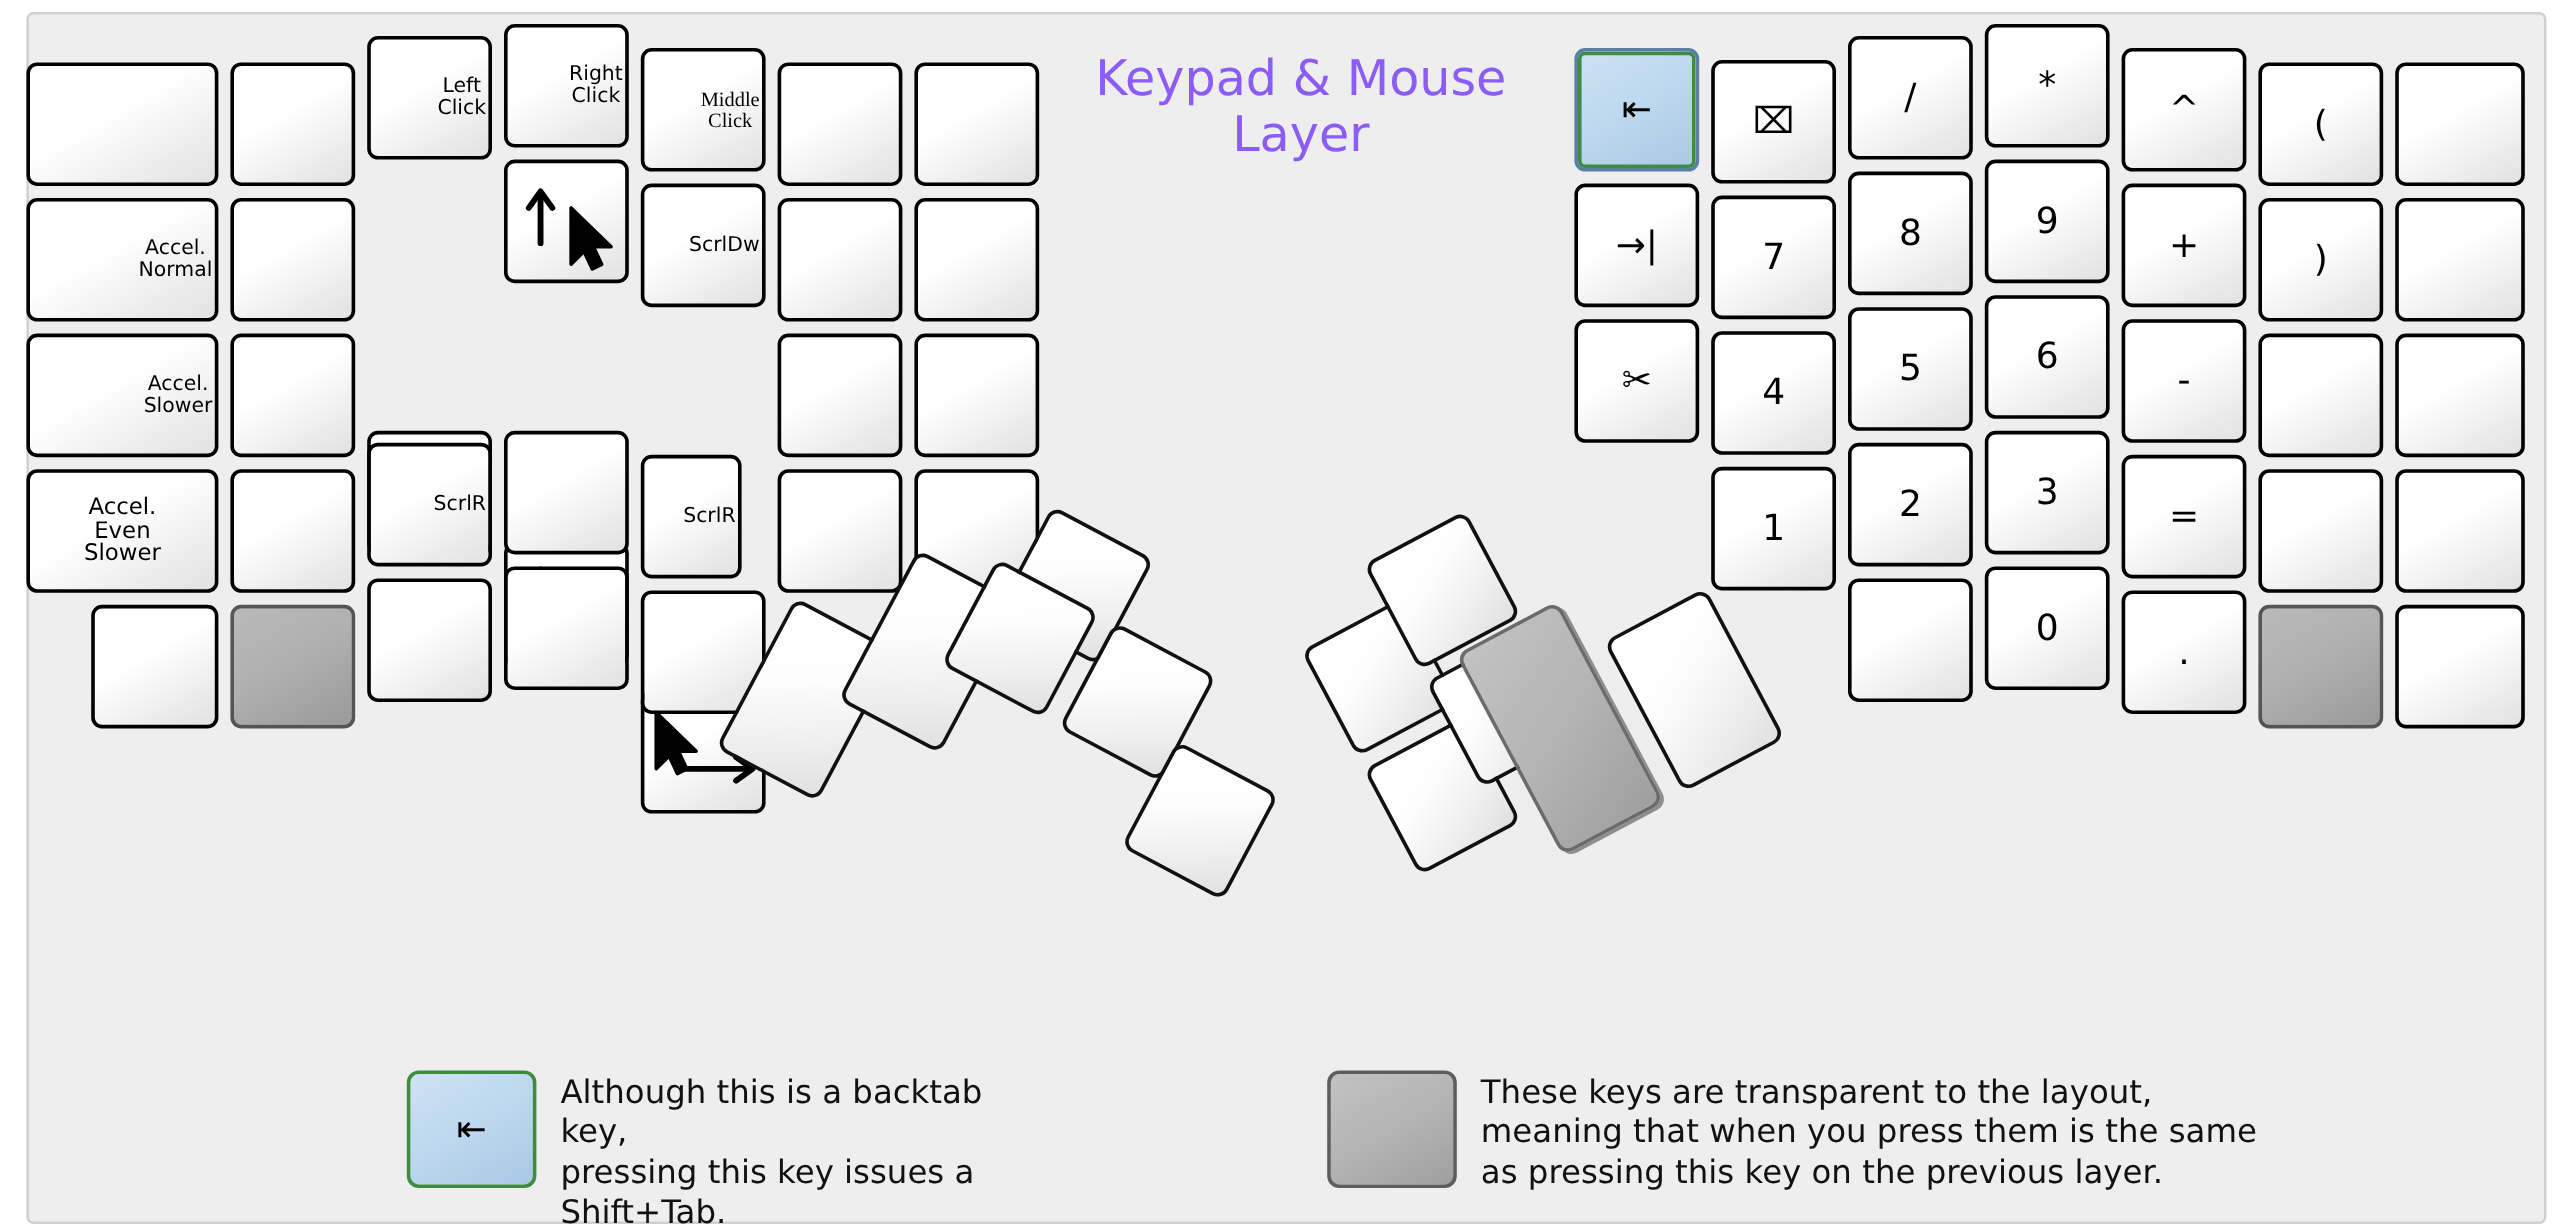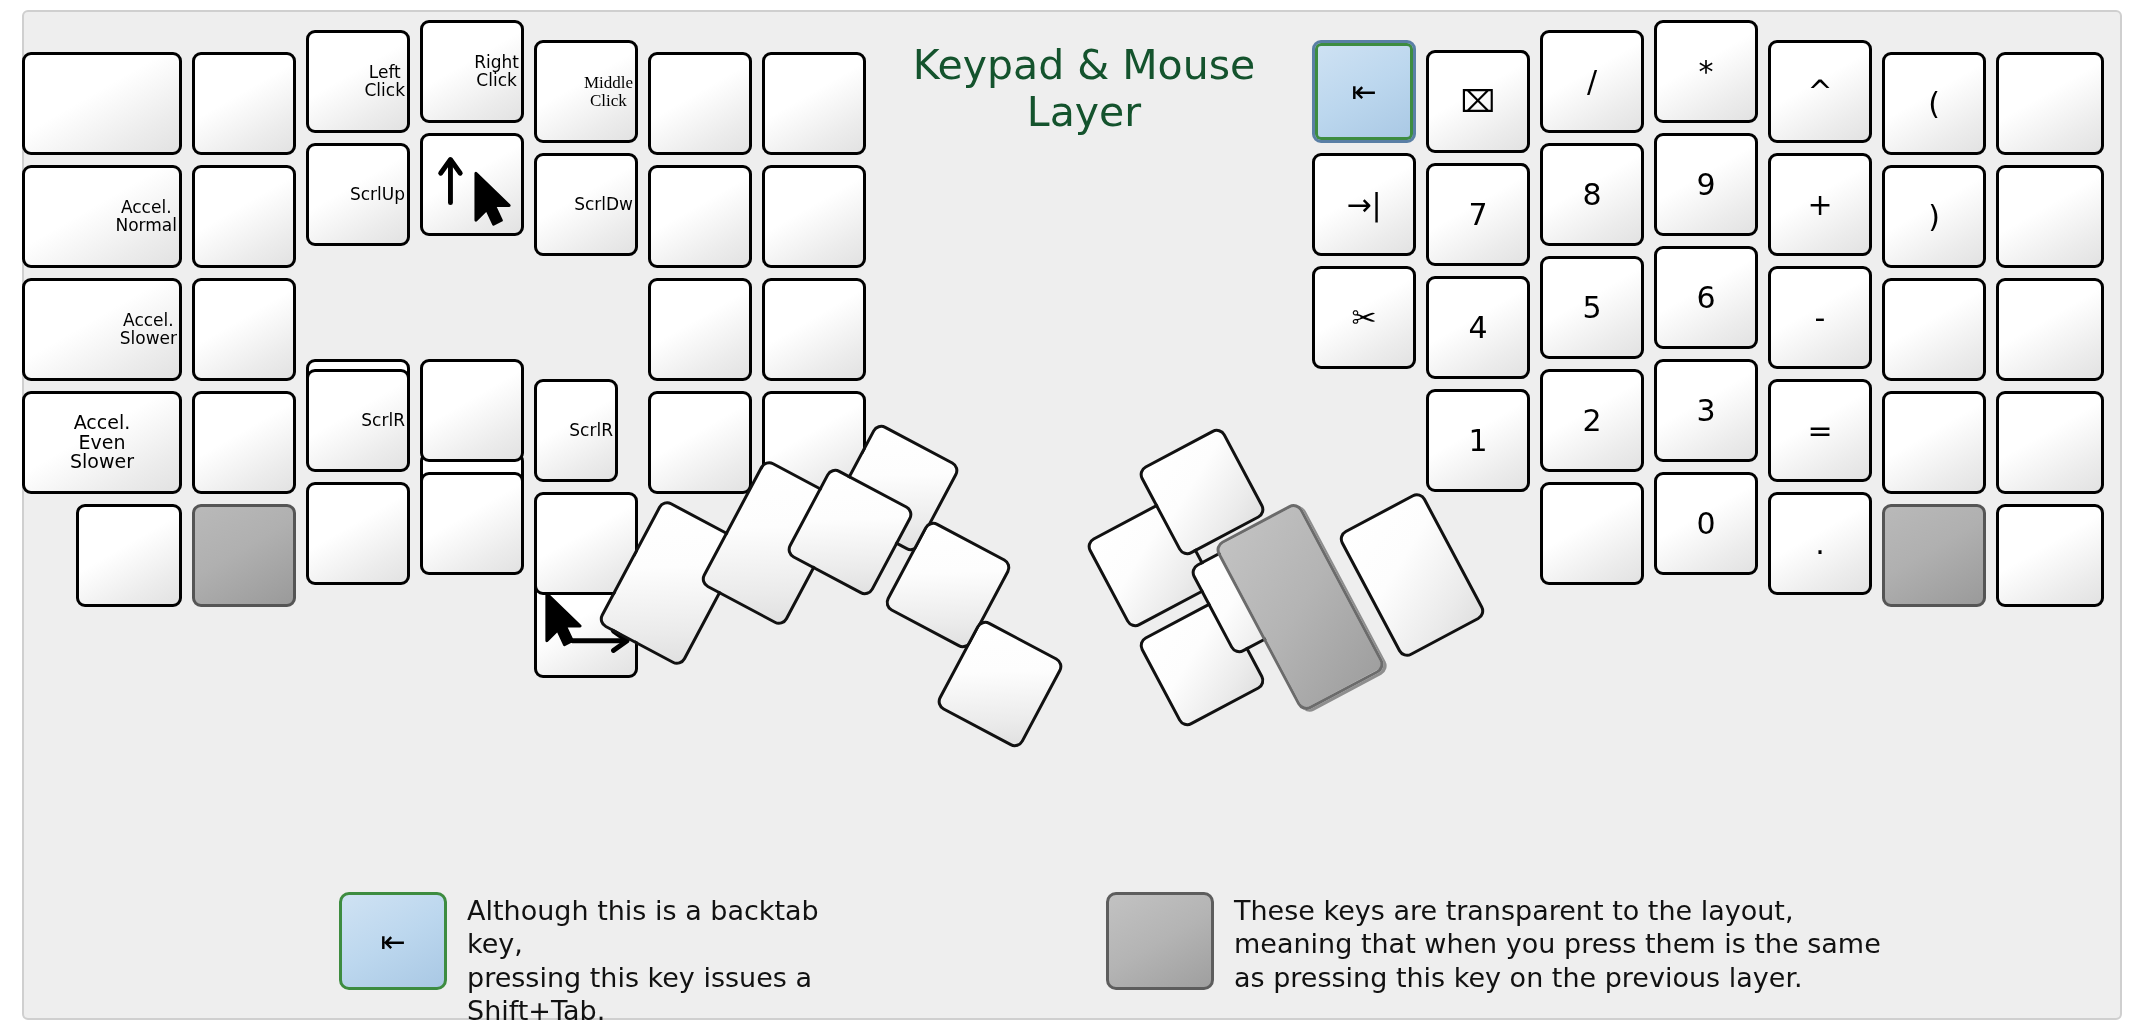--- a/index.html
+++ b/index.html
@@ -77,21 +77,21 @@
 
   
   #title {
     position: absolute;
     left: 830px;
     top: 30px;
     width: 460px;
     text-align: center;
     font-size: 41px;
     line-height: 1.15;
-    color: #14532d;
+    color: #8b5cf6;
   }
 
   
   .legend {
     position: absolute;
     display: flex;
     align-items: flex-start;
     gap: 20px;
   }
   .legend .swatch {
@@ -147,23 +147,20 @@
 Click</span>
     </div>
     <div class="key" style="left:624px; top:40px; width:104px; height:103px;"></div>
     <div class="key" style="left:738px; top:40px; width:104px; height:103px;"></div>
 
     <div class="key small" style="left:-2px; top:153px; width:160px; height:103px;">
       <span class="lbl">Accel.
 Normal</span>
     </div>
     <div class="key" style="left:168px; top:153px; width:104px; height:103px;"></div>
-    <div class="key small" style="left:282px; top:131px; width:104px; height:103px;">
-      <span class="lbl">ScrlUp</span>
-    </div>
     <div class="key cursor-key" style="left:396px; top:121px; width:104px; height:103px;">
       <svg width="96" height="96" viewBox="0 0 96 96">
         <g stroke="#000" stroke-width="5" fill="none" stroke-linecap="round" stroke-linejoin="round">
           <line x1="26" y1="66" x2="26" y2="24"></line>
           <polyline points="16,36 26,22 36,36"></polyline>
         </g>
         <path d="M52 36 L52 84 L63 73 L70 88 L78 84 L71 69 L86 69 Z" fill="#000" stroke="#000" stroke-width="3" stroke-linejoin="round"></path>
       </svg>
     </div>
     <div class="key small" style="left:510px; top:141px; width:104px; height:103px;">

